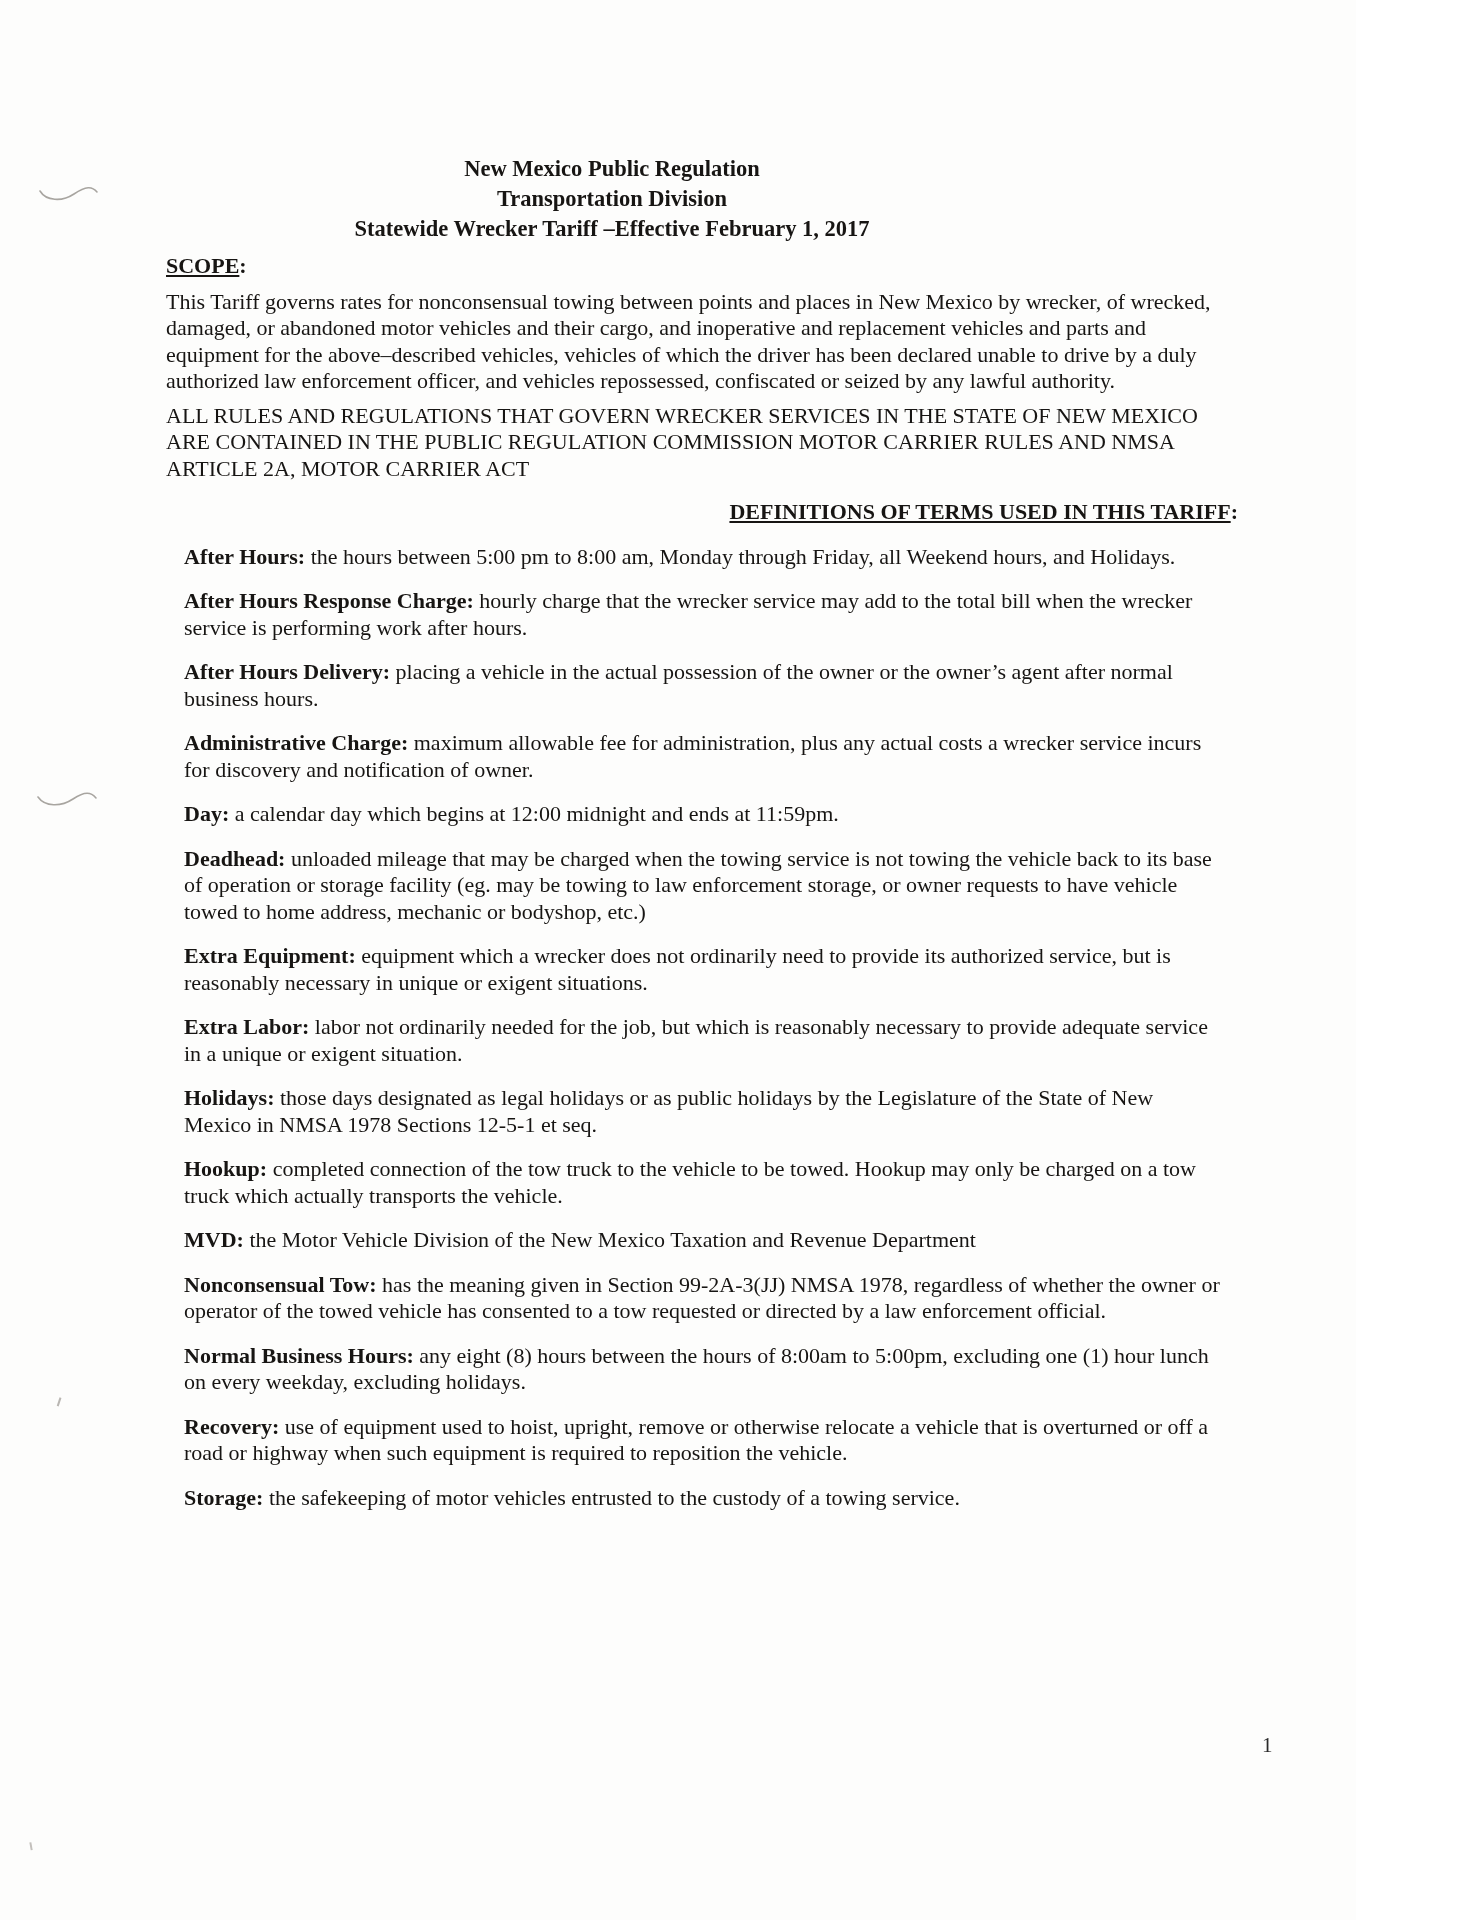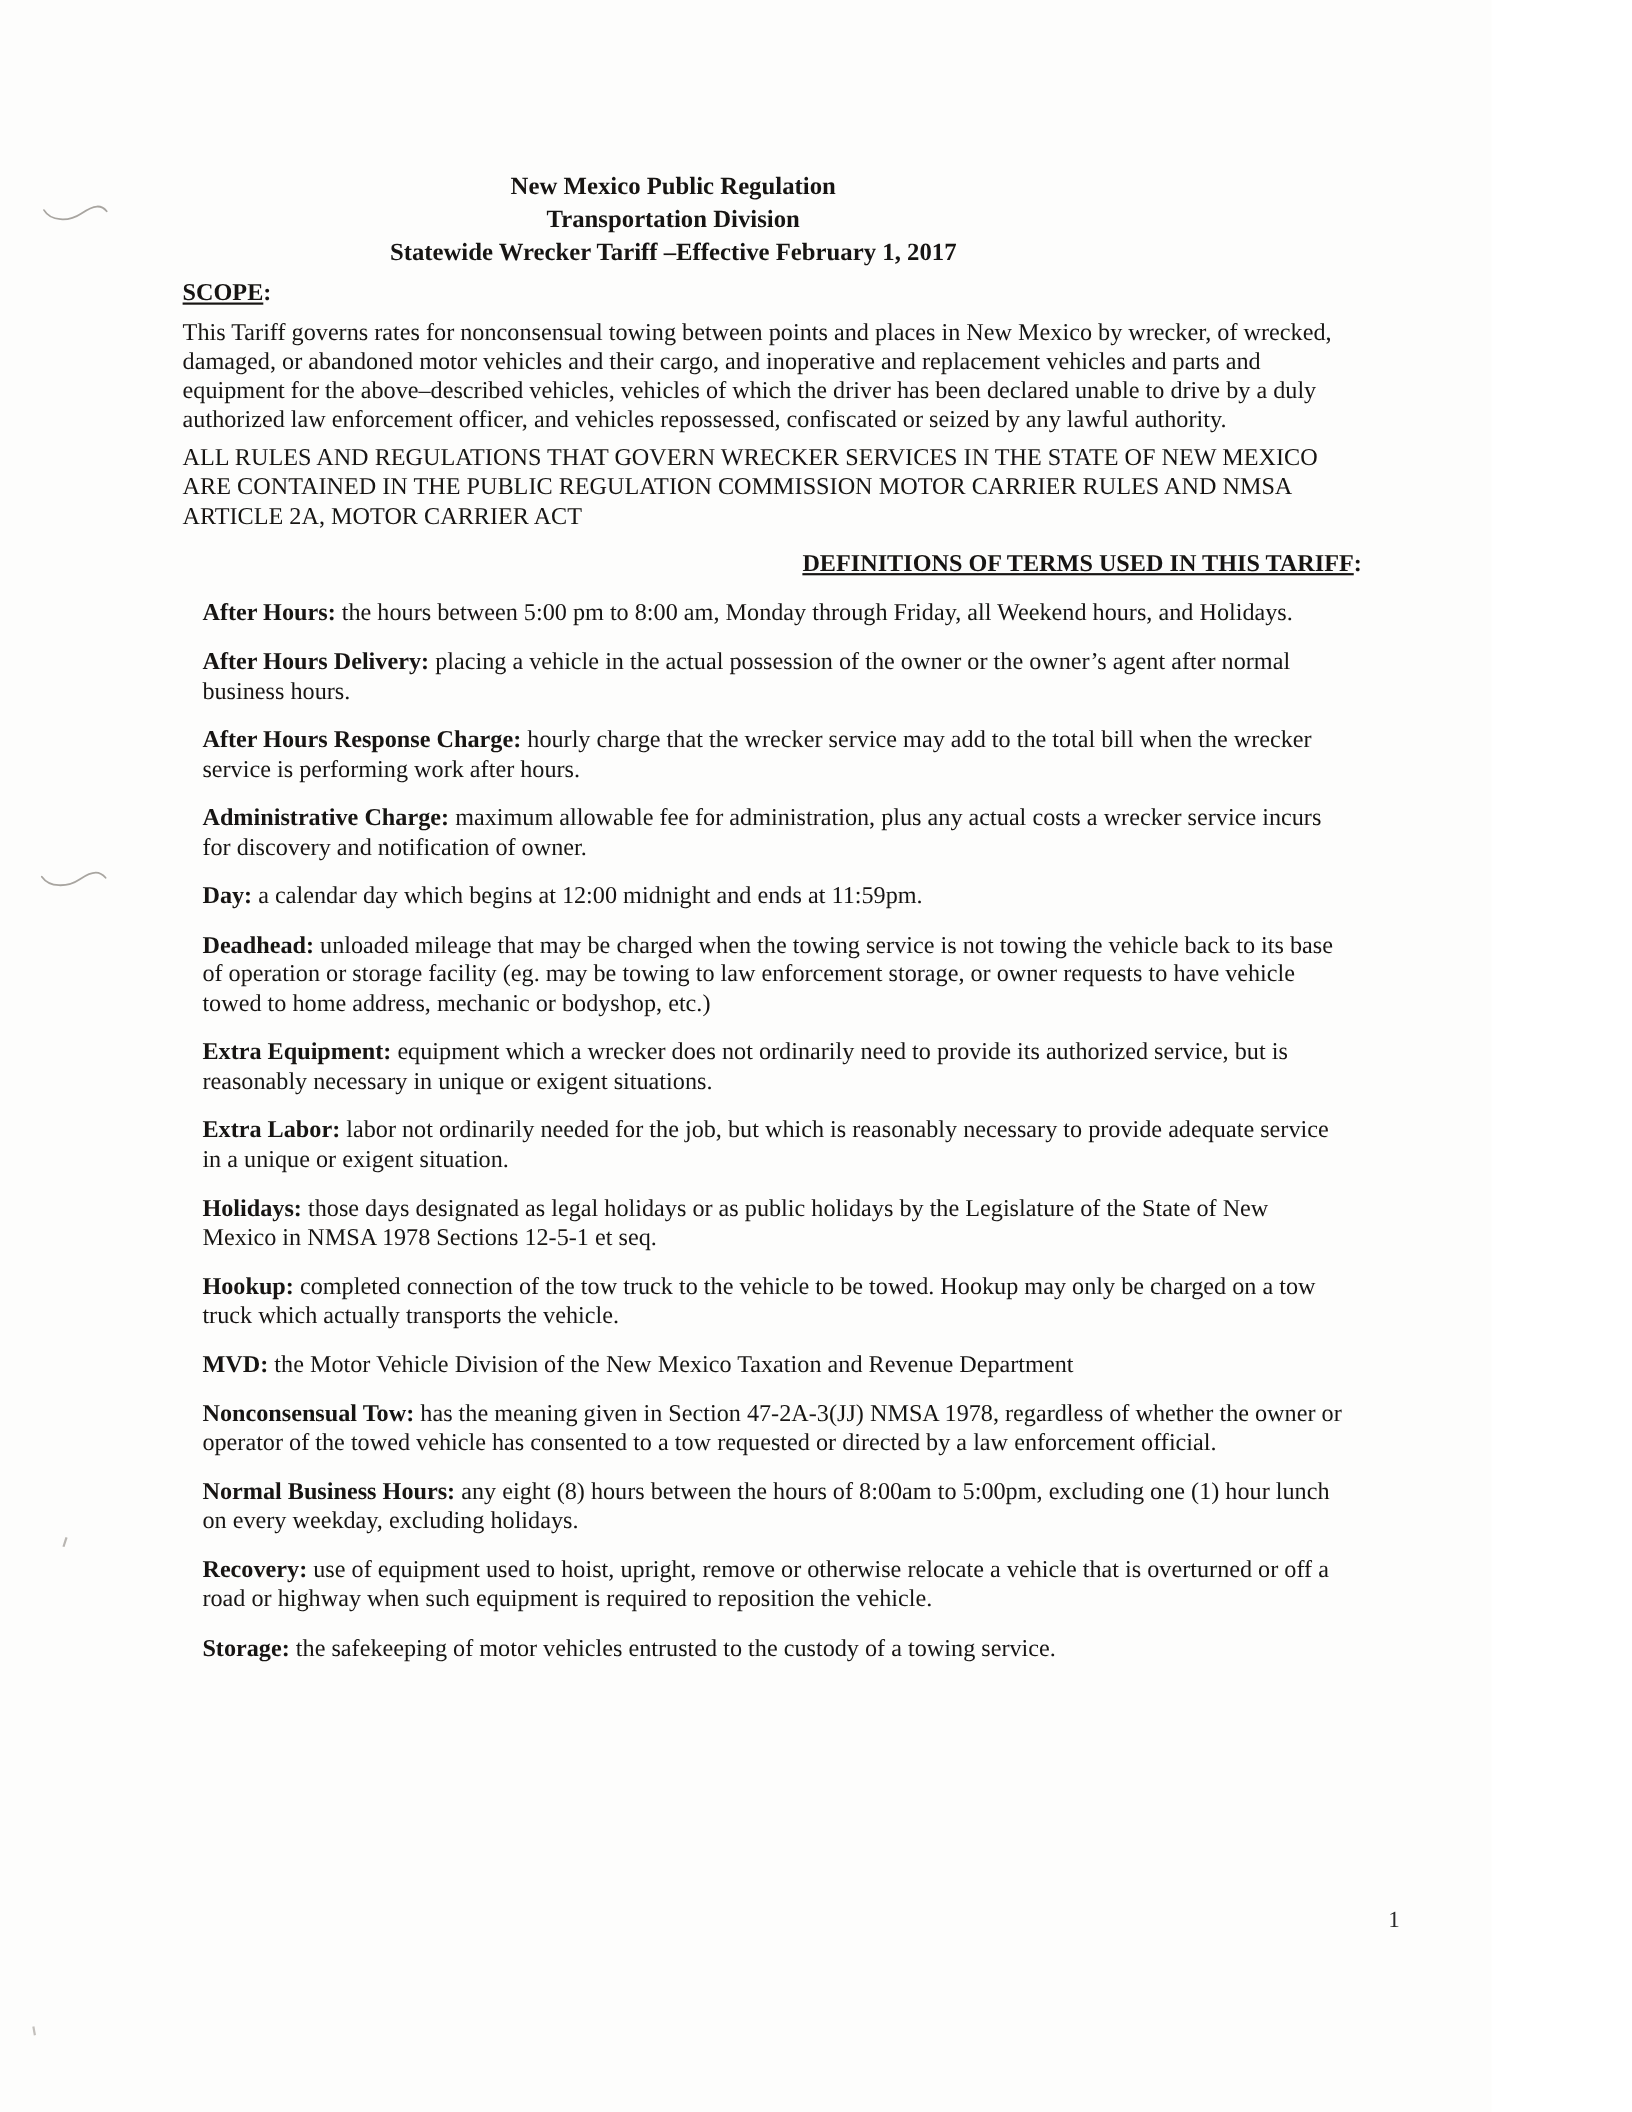--- a/index.html
+++ b/index.html
@@ -79,26 +79,26 @@
     <p class="para second">ALL RULES AND REGULATIONS THAT GOVERN WRECKER SERVICES IN THE STATE OF NEW MEXICO ARE CONTAINED IN THE PUBLIC REGULATION COMMISSION MOTOR CARRIER RULES AND NMSA ARTICLE 2A, MOTOR CARRIER ACT</p>
 
     <div class="heading defs-h"><span class="u">DEFINITIONS OF TERMS USED IN THIS TARIFF</span><span>:</span></div>
 
     <div class="defs">
         <p class="def">
         <span class="term">After Hours:</span>
         <span class="deftext">the hours between 5:00 pm to 8:00 am, Monday through Friday, all Weekend hours, and Holidays.</span>
       </p>
         <p class="def">
+        <span class="term">After Hours Response Charge:</span>
+        <span class="deftext">hourly charge that the wrecker service may add to the total bill when the wrecker service is performing work after hours.</span>
+      </p>
+        <p class="def">
         <span class="term">After Hours Delivery:</span>
         <span class="deftext">placing a vehicle in the actual possession of the owner or the owner’s agent after normal business hours.</span>
-      </p>
-        <p class="def">
-        <span class="term">After Hours Response Charge:</span>
-        <span class="deftext">hourly charge that the wrecker service may add to the total bill when the wrecker service is performing work after hours.</span>
       </p>
         <p class="def">
         <span class="term">Administrative Charge:</span>
         <span class="deftext">maximum allowable fee for administration, plus any actual costs a wrecker service incurs for discovery and notification of owner.</span>
       </p>
         <p class="def">
         <span class="term">Day:</span>
         <span class="deftext">a calendar day which begins at 12:00 midnight and ends at 11:59pm.</span>
       </p>
         <p class="def">
@@ -120,21 +120,21 @@
         <p class="def">
         <span class="term">Hookup:</span>
         <span class="deftext">completed connection of the tow truck to the vehicle to be towed. Hookup may only be charged on a tow truck which actually transports the vehicle.</span>
       </p>
         <p class="def">
         <span class="term">MVD:</span>
         <span class="deftext">the Motor Vehicle Division of the New Mexico Taxation and Revenue Department</span>
       </p>
         <p class="def">
         <span class="term">Nonconsensual Tow:</span>
-        <span class="deftext">has the meaning given in Section 47-2A-3(JJ) NMSA 1978, regardless of whether the owner or operator of the towed vehicle has consented to a tow requested or directed by a law enforcement official.</span>
+        <span class="deftext">has the meaning given in Section 99-2A-3(JJ) NMSA 1978, regardless of whether the owner or operator of the towed vehicle has consented to a tow requested or directed by a law enforcement official.</span>
       </p>
         <p class="def">
         <span class="term">Normal Business Hours:</span>
         <span class="deftext">any eight (8) hours between the hours of 8:00am to 5:00pm, excluding one (1) hour lunch on every weekday, excluding holidays.</span>
       </p>
         <p class="def">
         <span class="term">Recovery:</span>
         <span class="deftext">use of equipment used to hoist, upright, remove or otherwise relocate a vehicle that is overturned or off a road or highway when such equipment is required to reposition the vehicle.</span>
       </p>
         <p class="def">

